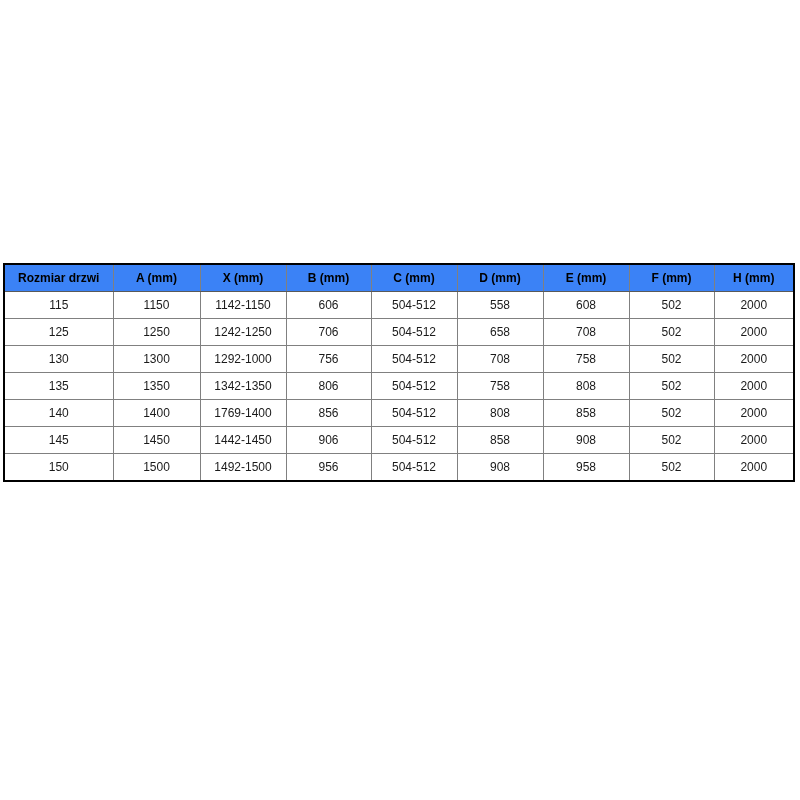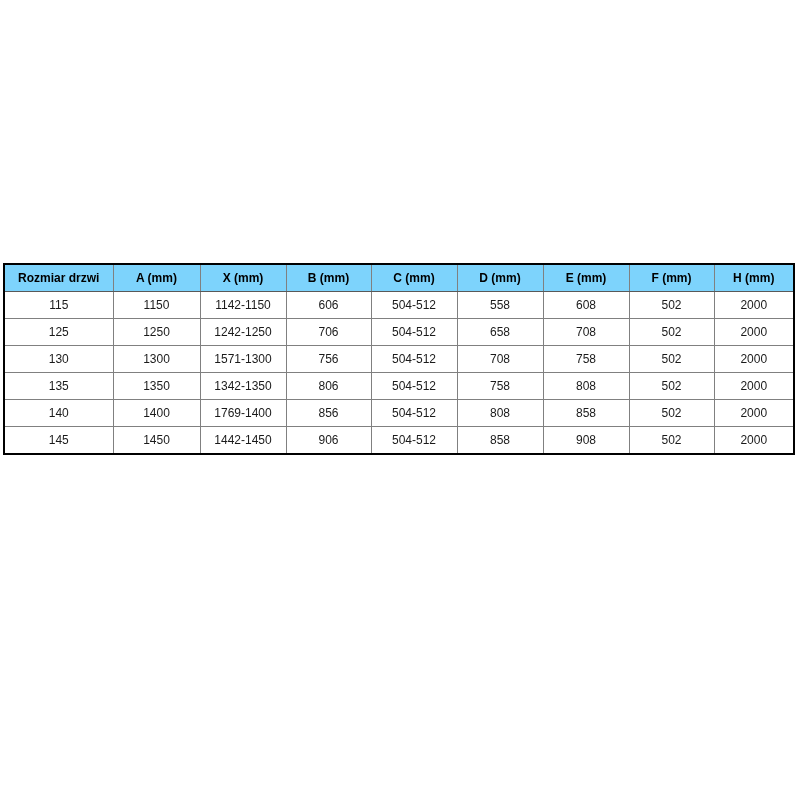--- a/index.html
+++ b/index.html
@@ -37,21 +37,21 @@
     text-align: center;
     vertical-align: middle;
     font-size: 12px;
     color: #1a1a1a;
     white-space: nowrap;
     overflow: hidden;
   }
   table.spec-table th {
     font-weight: bold;
     color: #000000;
-    background: #7dd3fc;
+    background: #3b82f6;
     border-bottom: 1px solid #595959;
   }
 </style>
 </head>
 <body>
 
 <div class="page">
   <div class="table-wrap">
     <table class="spec-table">
       <colgroup>
@@ -97,21 +97,21 @@
             <td>706</td>
             <td>504-512</td>
             <td>658</td>
             <td>708</td>
             <td>502</td>
             <td>2000</td>
           </tr>
           <tr>
             <td>130</td>
             <td>1300</td>
-            <td>1571-1300</td>
+            <td>1292-1000</td>
             <td>756</td>
             <td>504-512</td>
             <td>708</td>
             <td>758</td>
             <td>502</td>
             <td>2000</td>
           </tr>
           <tr>
             <td>135</td>
             <td>1350</td>
@@ -138,16 +138,27 @@
             <td>145</td>
             <td>1450</td>
             <td>1442-1450</td>
             <td>906</td>
             <td>504-512</td>
             <td>858</td>
             <td>908</td>
             <td>502</td>
             <td>2000</td>
           </tr>
+          <tr>
+            <td>150</td>
+            <td>1500</td>
+            <td>1492-1500</td>
+            <td>956</td>
+            <td>504-512</td>
+            <td>908</td>
+            <td>958</td>
+            <td>502</td>
+            <td>2000</td>
+          </tr>
         </tbody>
     </table>
   </div>
 </div>
 
 </body></html>

